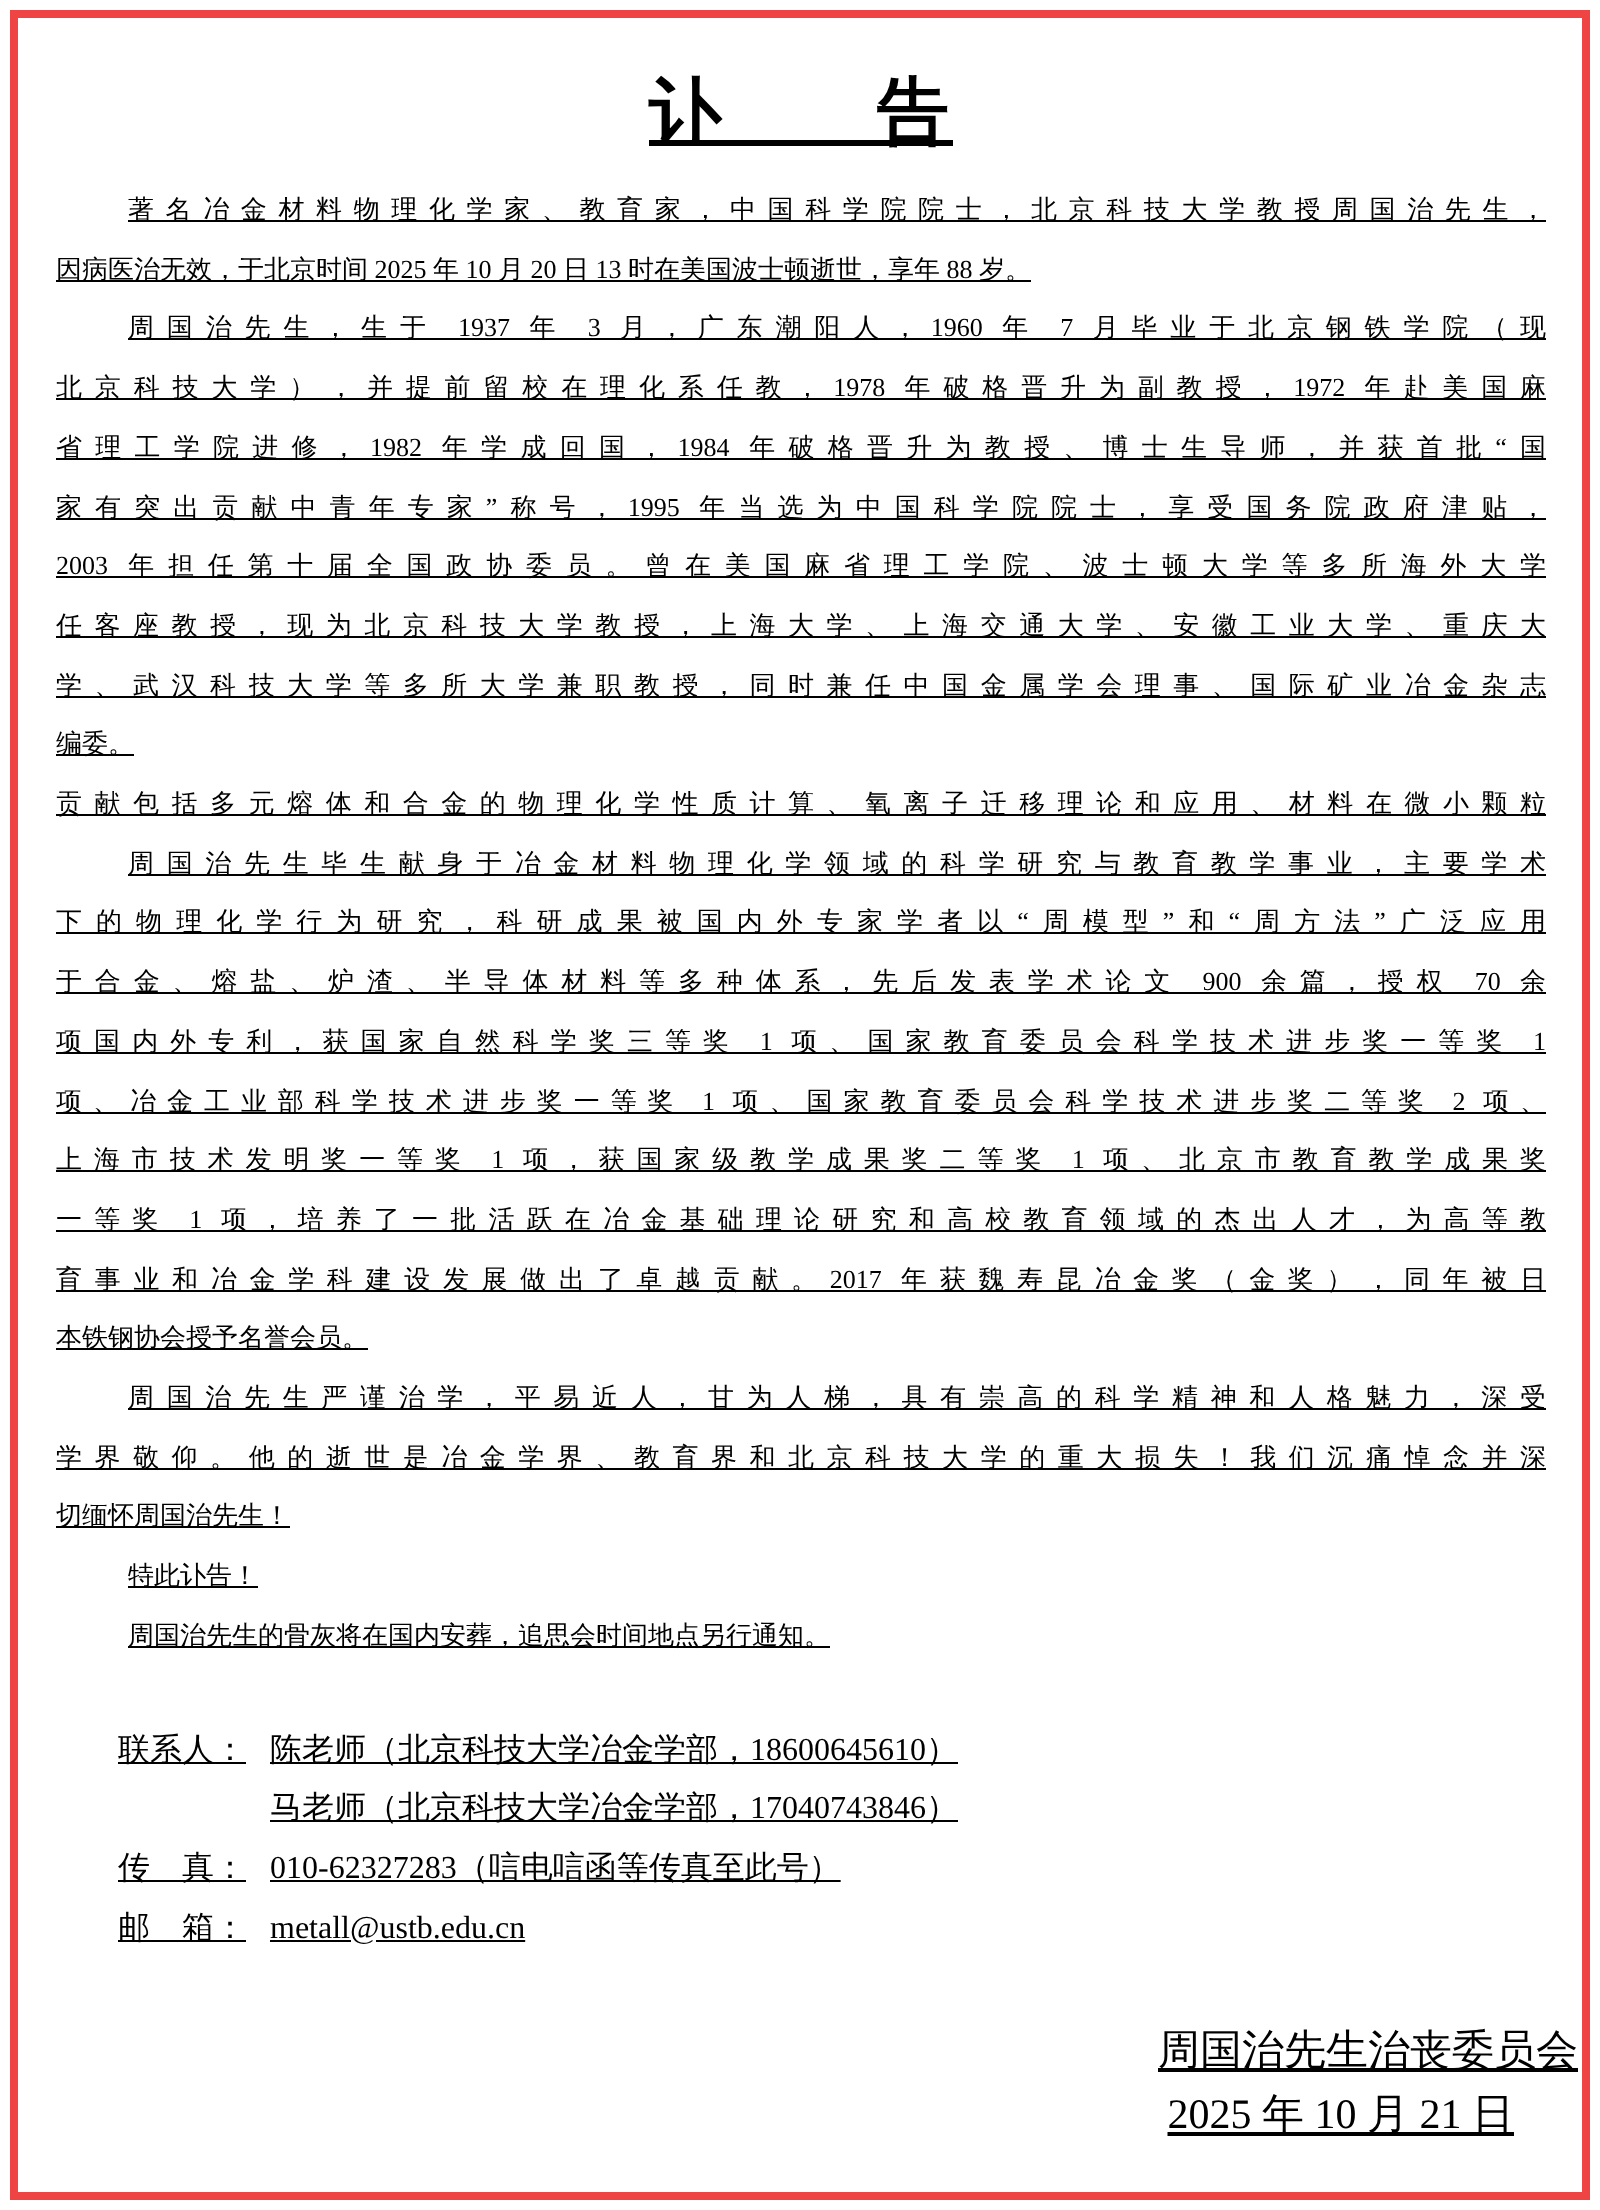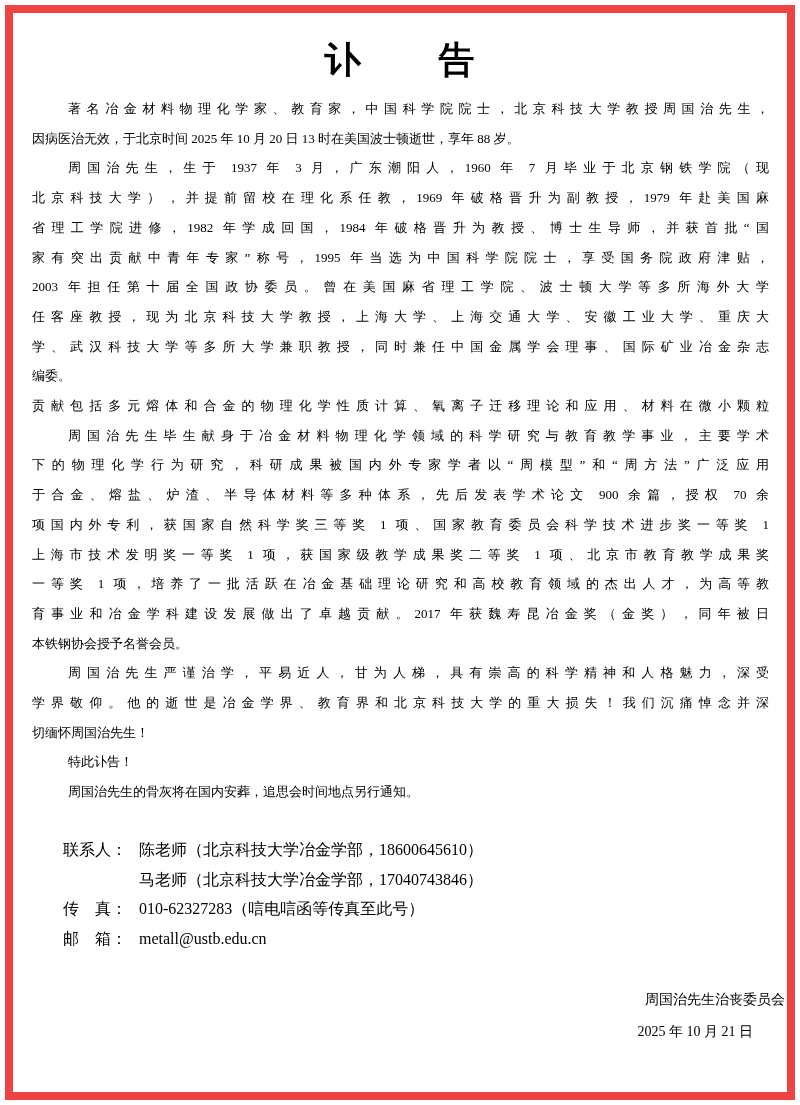--- a/index.html
+++ b/index.html
@@ -18,24 +18,25 @@
     background: #ffffff;
     overflow: hidden;
   }
   .sheet {
     position: absolute;
     left: 5px;
     top: 5px;
     box-sizing: border-box;
     width: 790px;
     height: 1095px;
-    border: 8px solid #ef4444;
+    border: 4px solid #ef4444;
     padding: 25px 18px 0 19px;
     overflow: hidden;
     background: #ffffff;
+    text-decoration: underline;
   }
   .title {
     font-size: 36px;
     line-height: 44px;
     font-weight: bold;
     text-align: center;
     letter-spacing: 2px;
     margin: 0 0 12px 0;
   }
   .body-text { margin: 0; }
@@ -58,21 +59,21 @@
   }
   .contact-label {
     flex: 0 0 76px;
     width: 76px;
     white-space: pre;
   }
   .contact-value { flex: 1 1 auto; white-space: pre; }
   .footer {
     margin-top: 30px;
     text-align: right;
-    font-size: 14px;
+    font-size: 21px;
     line-height: 32px;
   }
   .sig { margin-right: -16px; }
   .sig-date { margin-right: 16px; }
 </style>
 </head>
 <body>
 
 <div class="page">
   <div class="sheet">
@@ -81,35 +82,36 @@
 
     <div class="body-text">
 
       <div class="para">
         <div class="line first">著名冶金材料物理化学家、教育家，中国科学院院士，北京科技大学教授周国治先生，</div>
         <div class="line plast">因病医治无效，于北京时间 2025 年 10 月 20 日 13 时在美国波士顿逝世，享年 88 岁。</div>
       </div>
 
       <div class="para">
         <div class="line first">周国治先生，生于 1937 年 3 月，广东潮阳人，1960 年 7 月毕业于北京钢铁学院（现</div>
-        <div class="line">北京科技大学），并提前留校在理化系任教，1969 年破格晋升为副教授，1979 年赴美国麻</div>
+        <div class="line">北京科技大学），并提前留校在理化系任教，1978 年破格晋升为副教授，1972 年赴美国麻</div>
         <div class="line">省理工学院进修，1982 年学成回国，1984 年破格晋升为教授、博士生导师，并获首批“国</div>
         <div class="line">家有突出贡献中青年专家”称号，1995 年当选为中国科学院院士，享受国务院政府津贴，</div>
         <div class="line">2003 年担任第十届全国政协委员。曾在美国麻省理工学院、波士顿大学等多所海外大学</div>
         <div class="line">任客座教授，现为北京科技大学教授，上海大学、上海交通大学、安徽工业大学、重庆大</div>
         <div class="line">学、武汉科技大学等多所大学兼职教授，同时兼任中国金属学会理事、国际矿业冶金杂志</div>
         <div class="line plast">编委。</div>
       </div>
 
       <div class="para">
         <div class="line">贡献包括多元熔体和合金的物理化学性质计算、氧离子迁移理论和应用、材料在微小颗粒</div>
         <div class="line first">周国治先生毕生献身于冶金材料物理化学领域的科学研究与教育教学事业，主要学术</div>
         <div class="line">下的物理化学行为研究，科研成果被国内外专家学者以“周模型”和“周方法”广泛应用</div>
         <div class="line">于合金、熔盐、炉渣、半导体材料等多种体系，先后发表学术论文 900 余篇，授权 70 余</div>
         <div class="line">项国内外专利，获国家自然科学奖三等奖 1 项、国家教育委员会科学技术进步奖一等奖 1</div>
+        <div class="line">项、冶金工业部科学技术进步奖一等奖 1 项、国家教育委员会科学技术进步奖二等奖 2 项、</div>
         <div class="line">上海市技术发明奖一等奖 1 项，获国家级教学成果奖二等奖 1 项、北京市教育教学成果奖</div>
         <div class="line">一等奖 1 项，培养了一批活跃在冶金基础理论研究和高校教育领域的杰出人才，为高等教</div>
         <div class="line">育事业和冶金学科建设发展做出了卓越贡献。2017 年获魏寿昆冶金奖（金奖），同年被日</div>
         <div class="line plast">本铁钢协会授予名誉会员。</div>
       </div>
 
       <div class="para">
         <div class="line first">周国治先生严谨治学，平易近人，甘为人梯，具有崇高的科学精神和人格魅力，深受</div>
         <div class="line">学界敬仰。他的逝世是冶金学界、教育界和北京科技大学的重大损失！我们沉痛悼念并深</div>
         <div class="line plast">切缅怀周国治先生！</div>

